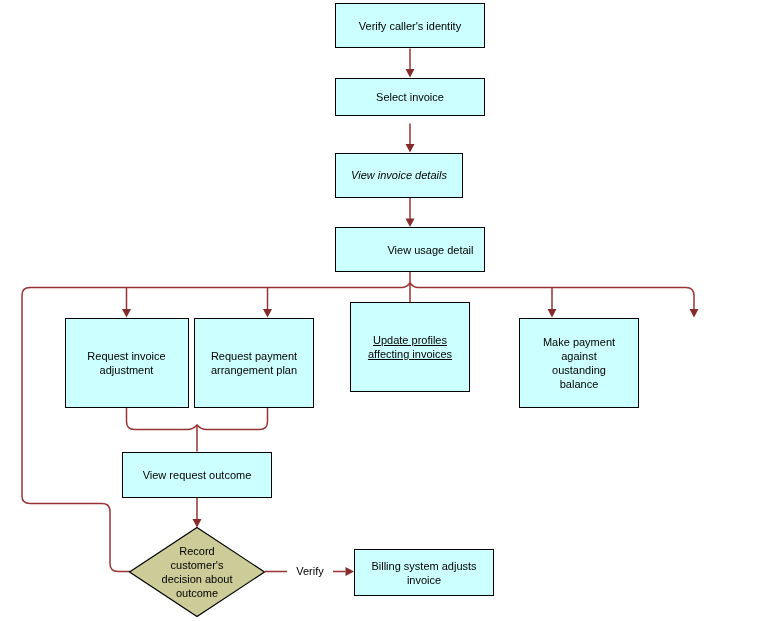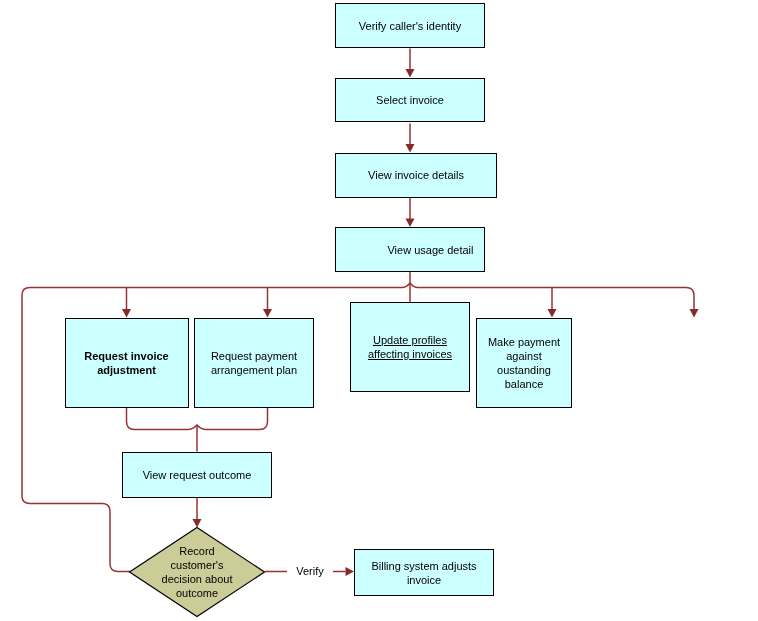--- a/index.html
+++ b/index.html
@@ -150,45 +150,45 @@
       <polygon class="arrowhead" points="354,571.5 345.5,567 345.5,576"></polygon>
     </g>
 
     <polygon class="diamond-shape" points="197,527.5 264.5,572 197,616.5 129.5,572"></polygon>
   </svg>
 
   <div class="pbox" style="left:335px; top:3px;     width:150px; height:45px;">
     <span class="inner">Verify caller's identity</span>
   </div>
 
-  <div class="pbox" style="left:335px; top:77.5px;  width:150px; height:44px;">
+  <div class="pbox" style="left:335px; top:77.5px;  width:150px; height:38px;">
     <span class="inner">Select invoice</span>
   </div>
 
-  <div class="pbox" style="left:335px; top:152.5px; width:162px; height:45px;">
+  <div class="pbox" style="left:335px; top:152.5px; width:128px; height:45px;font-style:italic;">
     <span class="inner">View invoice details</span>
   </div>
 
   <div class="pbox" style="left:335px; top:227px;   width:150px; height:45px;padding-left:41px;">
     <span class="inner">View usage detail</span>
   </div>
 
-  <div class="pbox wrap92" style="left:64.5px;  top:318px; width:124px; height:90px;font-weight:bold;">
+  <div class="pbox wrap92" style="left:64.5px;  top:318px; width:124px; height:90px;">
     <span class="inner">Request invoice adjustment</span>
   </div>
 
   <div class="pbox wrap92" style="left:194px; top:318px; width:120px; height:90px;">
     <span class="inner">Request payment arrangement plan</span>
   </div>
 
   <div class="pbox wrap92" style="left:350px;   top:302px; width:120px; height:90px;text-decoration:underline;">
     <span class="inner">Update profiles affecting invoices</span>
   </div>
 
-  <div class="pbox wrap92" style="left:476px;   top:318px; width:96px; height:90px;justify-content:center;">
+  <div class="pbox wrap92" style="left:519px;   top:318px; width:120px; height:90px;justify-content:center;">
     <span class="inner">Make payment against oustanding balance</span>
   </div>
 
 
   <div class="pbox" style="left:122px; top:451.5px; width:150px; height:46px;justify-content:center;">
     <span class="inner">View request outcome</span>
   </div>
 
   <div class="pbox wrap130" style="left:354px; top:549px; width:140px; height:47px;">
     <span class="inner">Billing system adjusts invoice</span>

